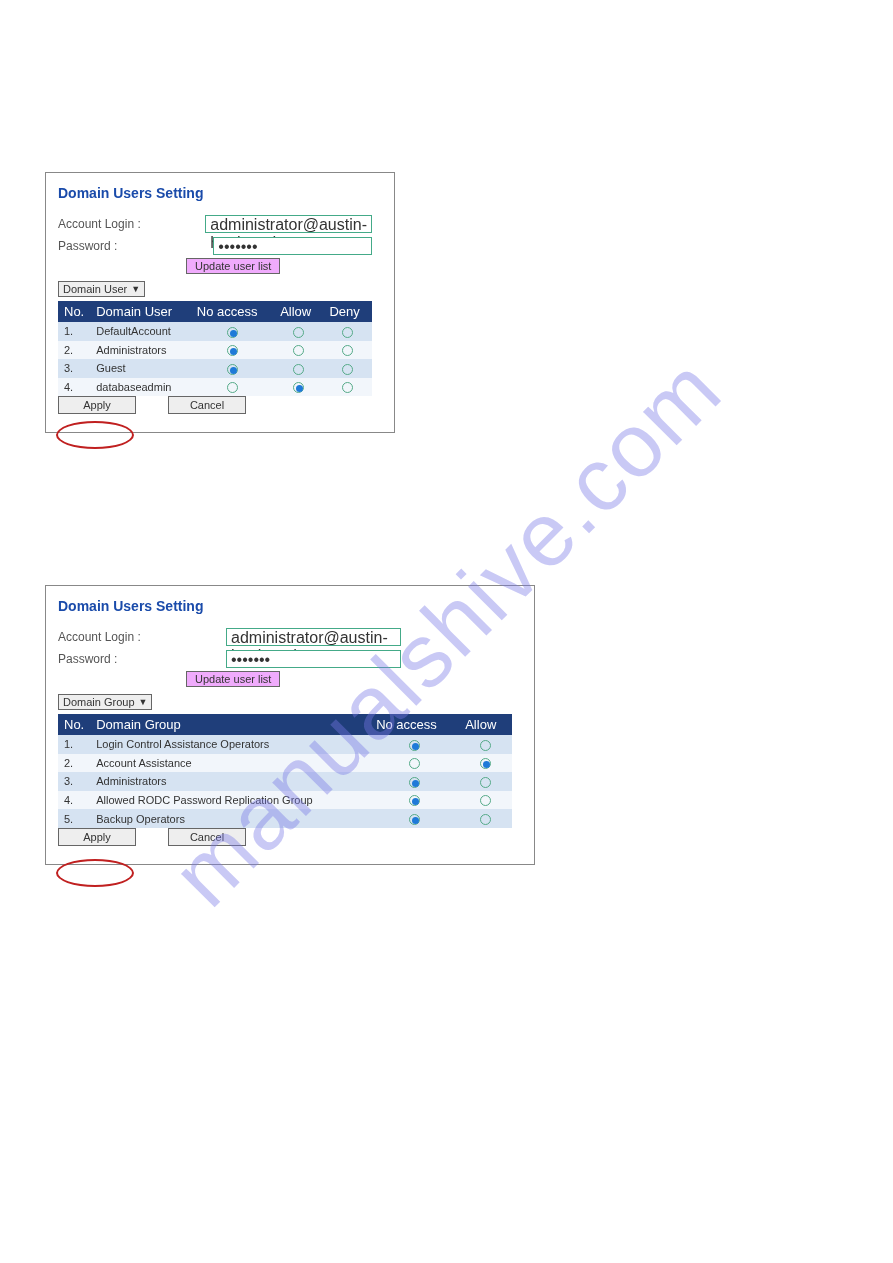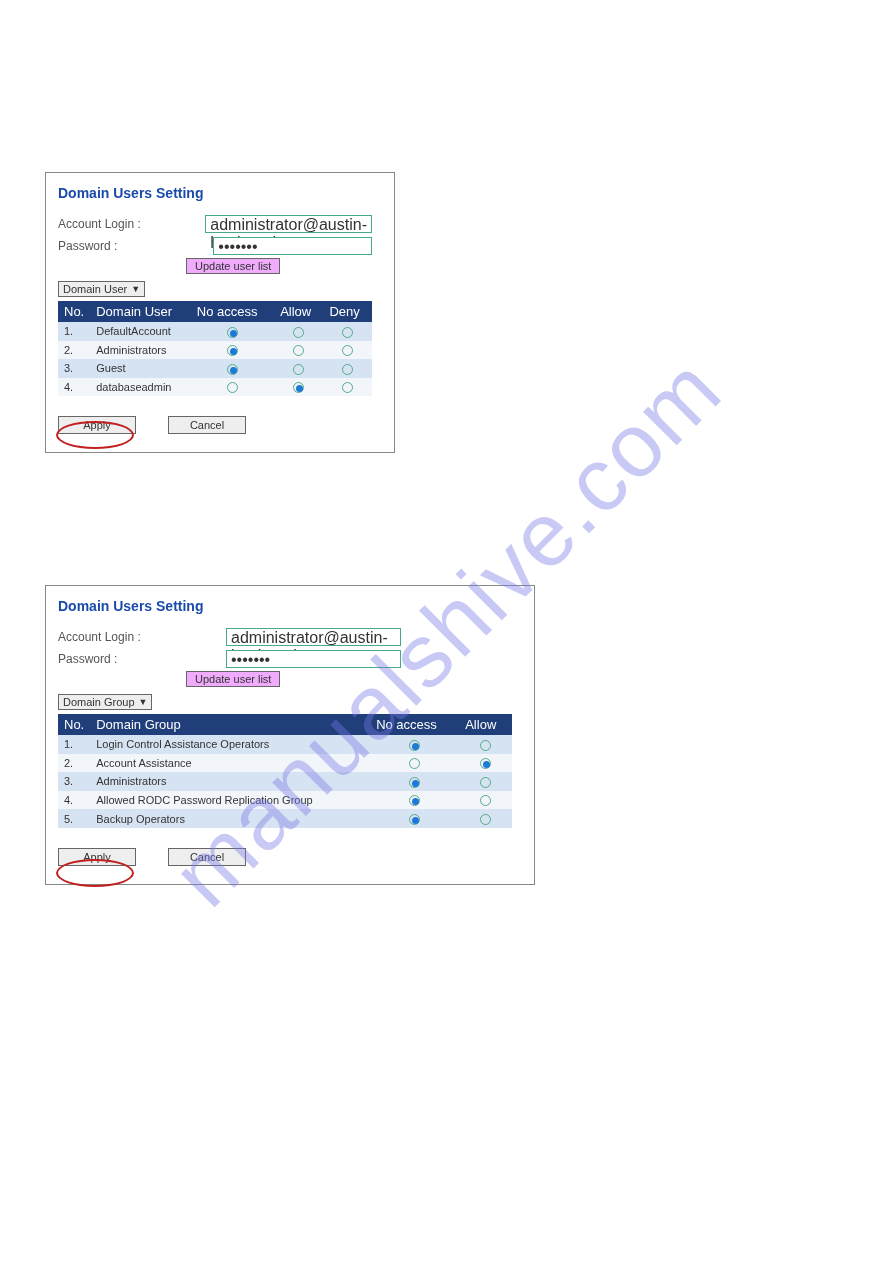--- a/index.html
+++ b/index.html
@@ -115,21 +115,20 @@
   }
   .radio.checked::after {
     content: "";
     position: absolute;
     left: 2px; top: 2px;
     width: 7px; height: 7px;
     background: #1e7ad8;
     border-radius: 50%;
   }
   .button-row {
-    margin-top: 20px;
     display: flex;
     gap: 32px;
   }
   .big-btn {
     border: 1px solid #666;
     background: #eee;
     font-size: 11px;
     padding: 2px 0;
     width: 78px;
     text-align: center;

